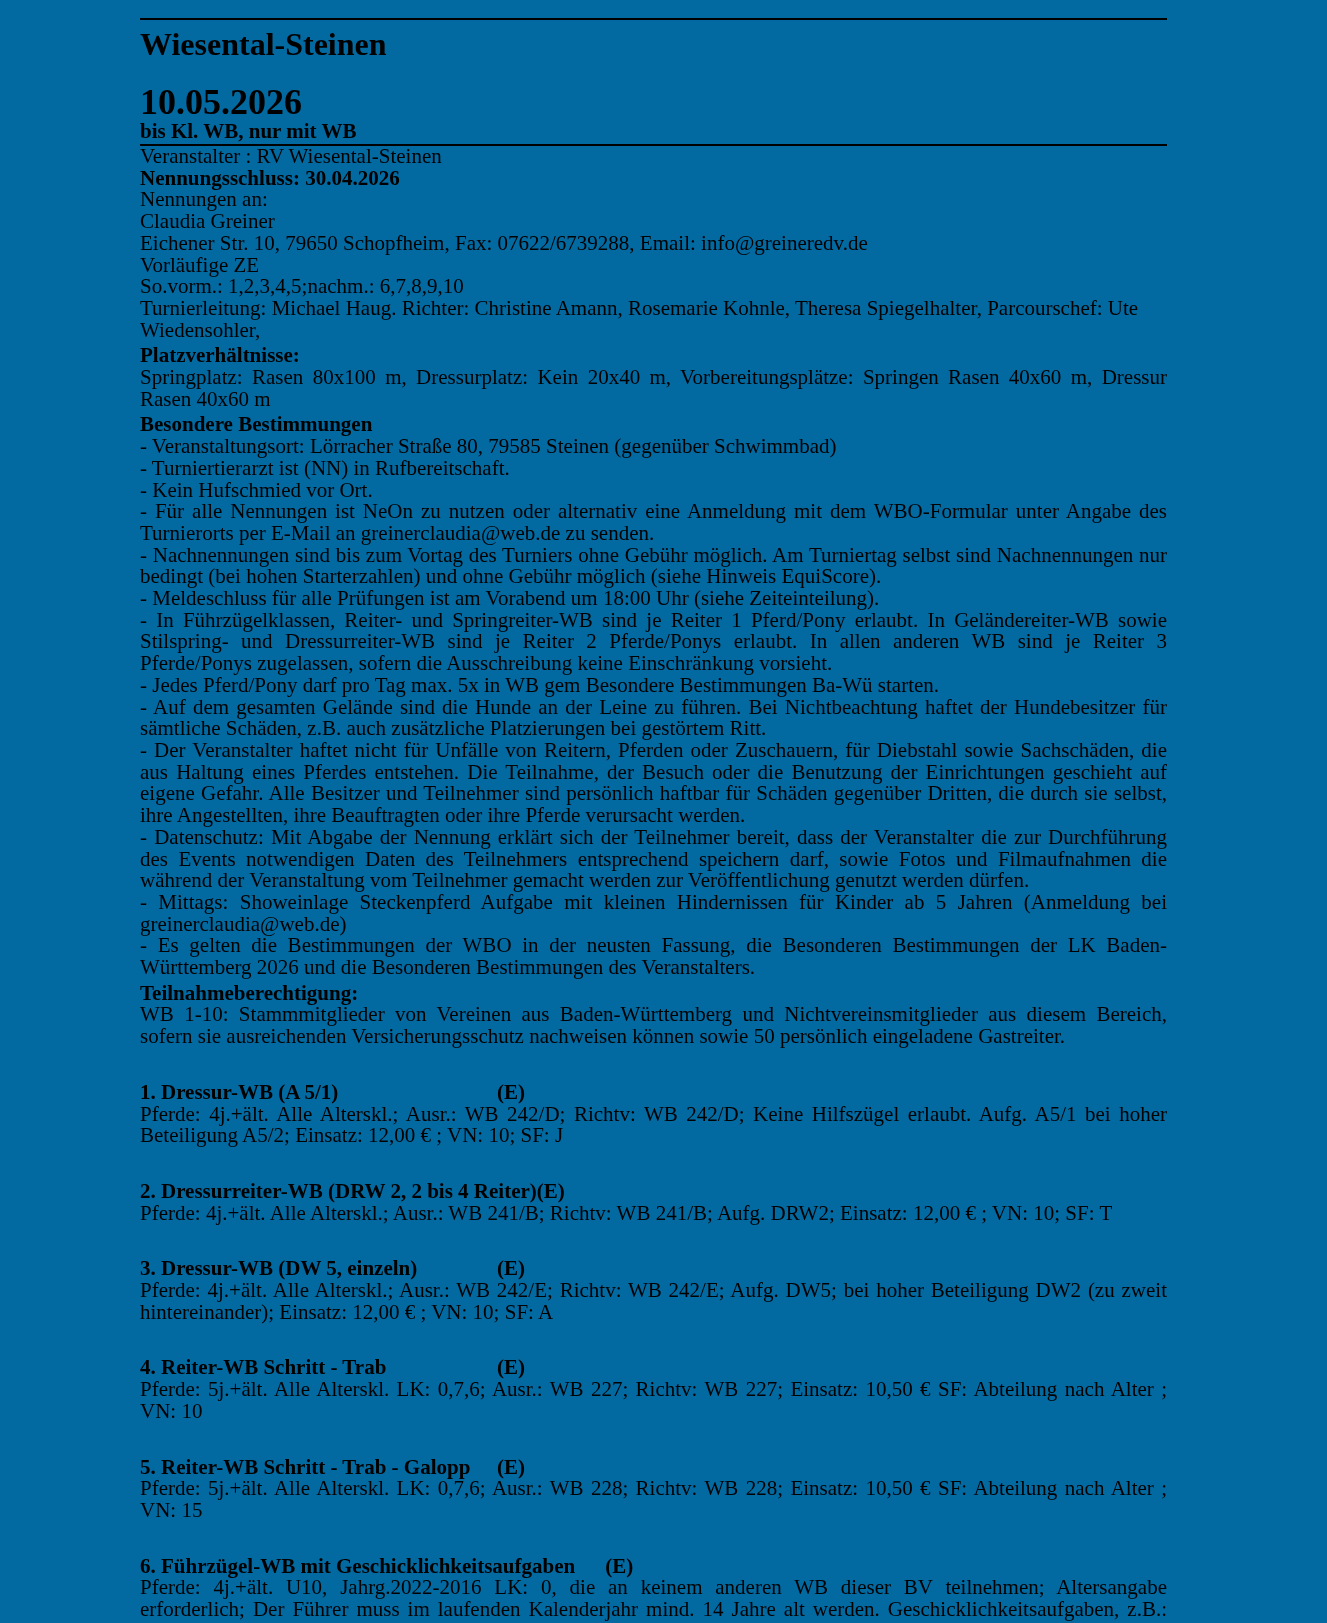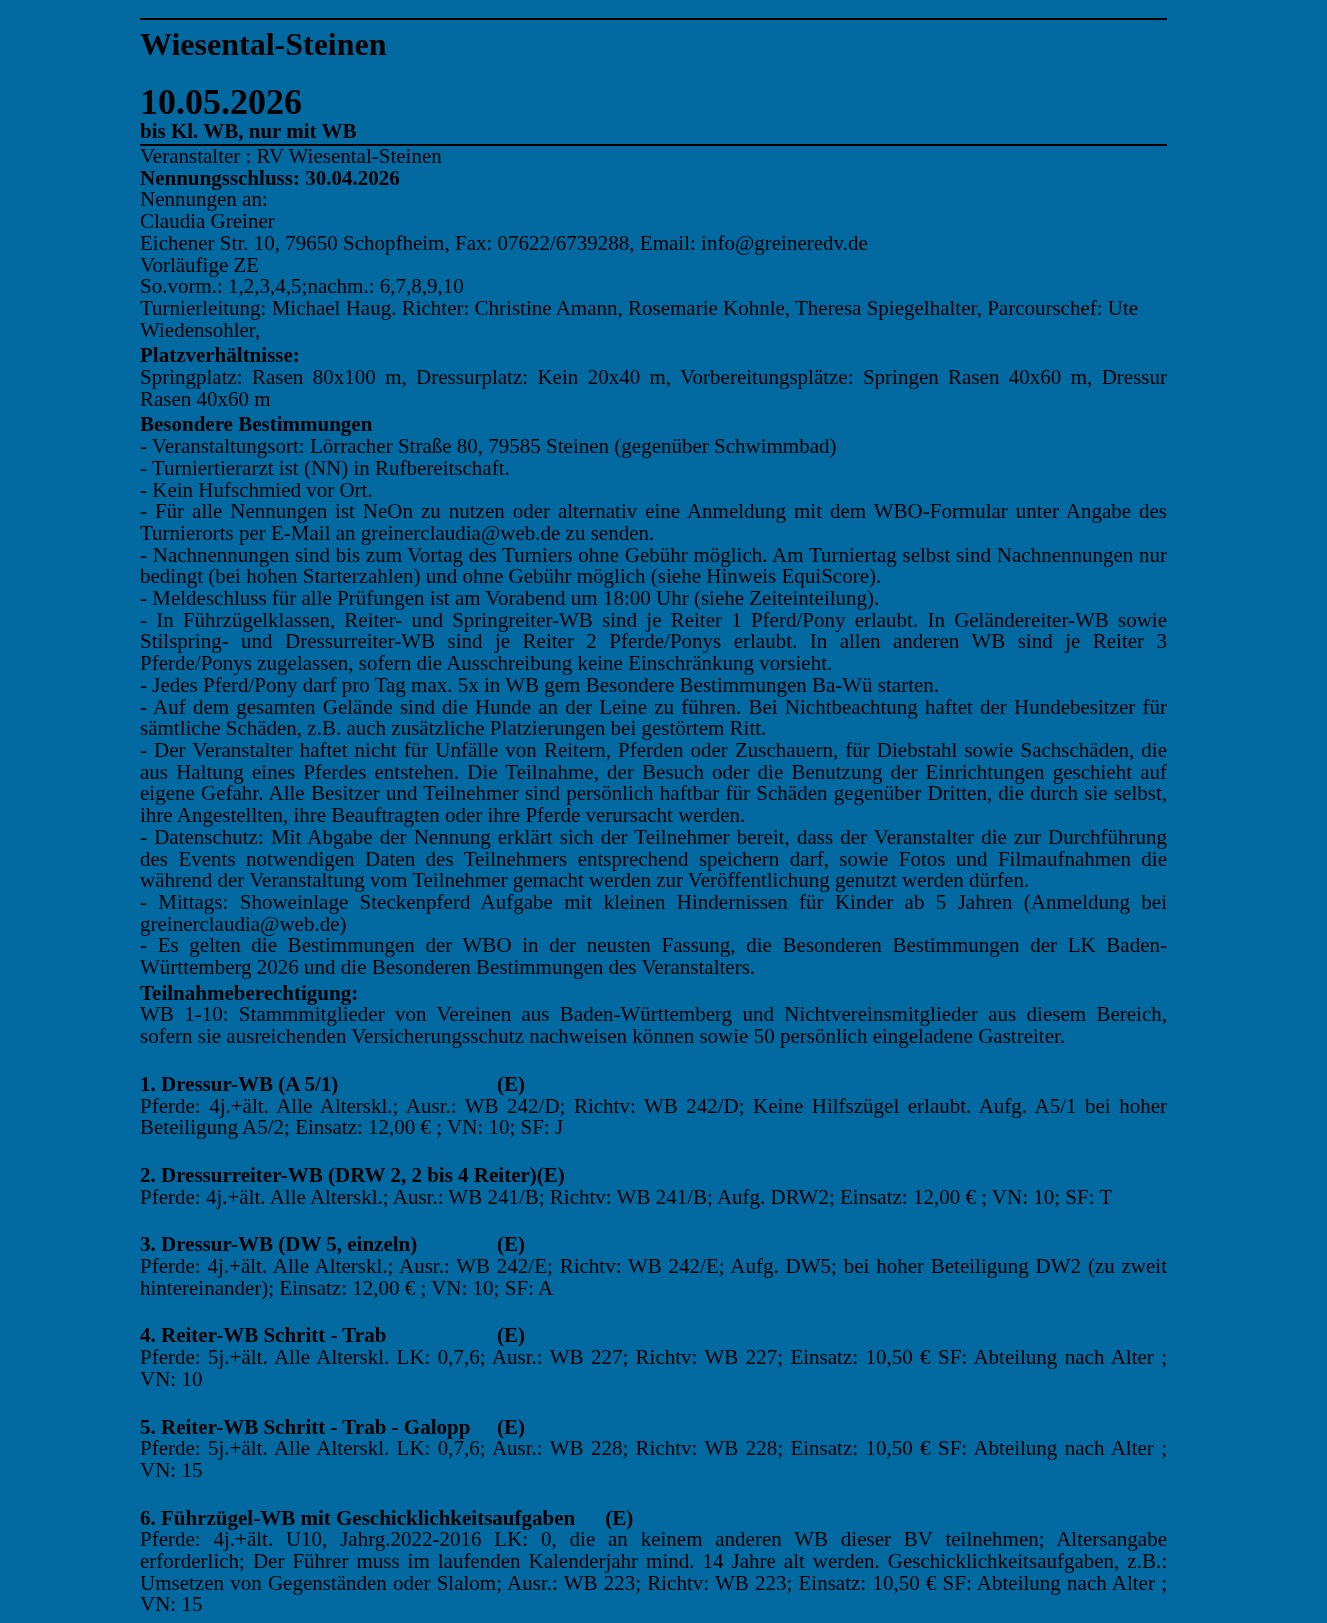--- a/index.html
+++ b/index.html
@@ -42,21 +42,21 @@
     line-height: 21.7px;
   }
   .info-line { margin: 0; }
   .info-line.bold { font-weight: bold; }
   .section { margin-top: 4px; }
   .sec-heading { font-weight: bold; margin: 0; }
   .para {
     margin: 0;
     text-align: justify;
   }
-  .comp { margin-top: 26px; }
+  .comp { margin-top: 34px; }
   .comp-head { font-weight: bold; margin: 0; }
   .comp-name { display: inline-block; min-width: 357px; }
   .comp-tag { display: inline-block; }
   .comp-tag.gap { margin-left: 30px; }
 </style>
 </head>
 <body>
 
 <div class="page">
 

